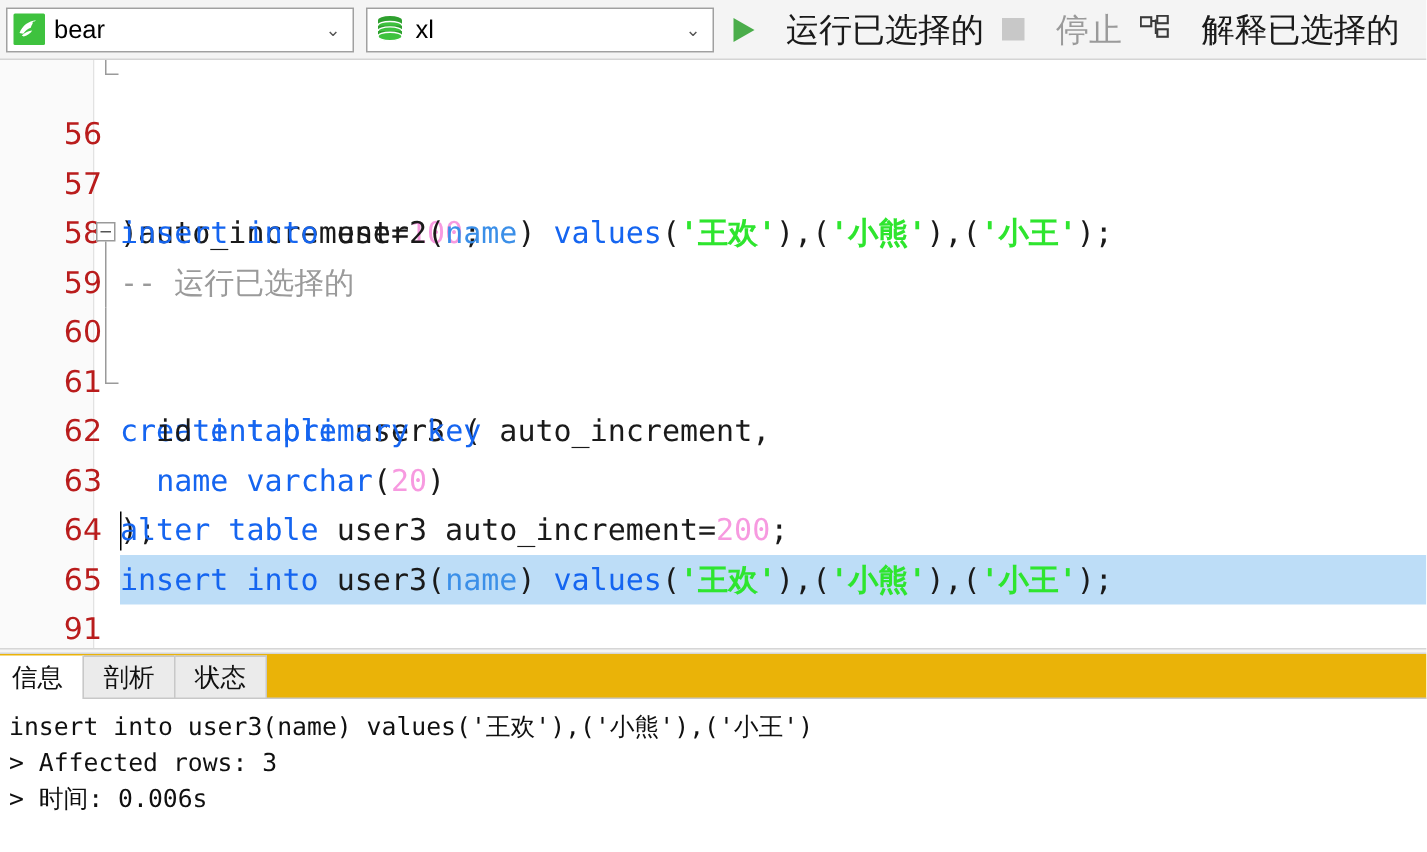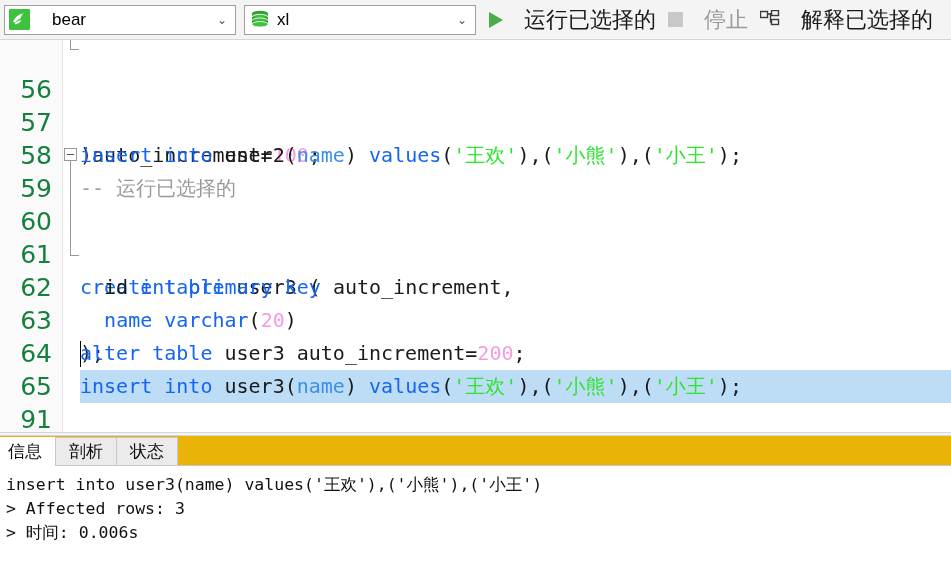--- a/index.html
+++ b/index.html
@@ -29,21 +29,21 @@
   .combo {
     height: 30px;
     box-sizing: border-box;
     background: #ffffff;
     border: 1px solid #a0a0a0;
     display: flex;
     align-items: center;
     padding: 0 2px 0 4px;
     margin-right: 8px;
   }
-  #connection-combo { width: 232px; gap: 16px; }
+  #connection-combo { width: 232px; }
   #schema-combo { width: 232px; }
 
   .combo-label {
     flex: 1;
     font-size: 17px;
     color: #000000;
     padding-left: 6px;
     white-space: nowrap;
     overflow: hidden;
     line-height: 1;
@@ -123,39 +123,39 @@
   .code-line {
     position: relative;
     height: 33px;
     line-height: 33px;
     white-space: pre;
     font-family: "DejaVu Sans Mono", monospace;
     font-size: 20px;
   }
   .ln {
     position: absolute;
-    left: 0;
+    left: 16px;
     width: 52px;
     text-align: right;
-    color: #15803d;
+    color: #b91c1c;
     font-family: "DejaVu Sans", sans-serif;
-    font-size: 25px;
+    font-size: 20px;
   }
   .code {
     position: absolute;
     left: 80px;
     right: 0;
     color: #1a1a1a;
   }
   .code.sel { background: #bdddf7; }
 
   
   .kw  { color: #1565f0; }
   .num { color: #f79ae0; }
-  .str { color: #2ee52e; }
+  .str { color: #2ee52e; font-weight: bold; }
   .cmt { color: #9a9a9a; }
   .id-blue { color: #3b8fe8; }
 
   
   .fold-box {
     position: absolute;
     left: 64px;
     top: 9px;
     width: 13px; height: 13px;
     box-sizing: border-box;

